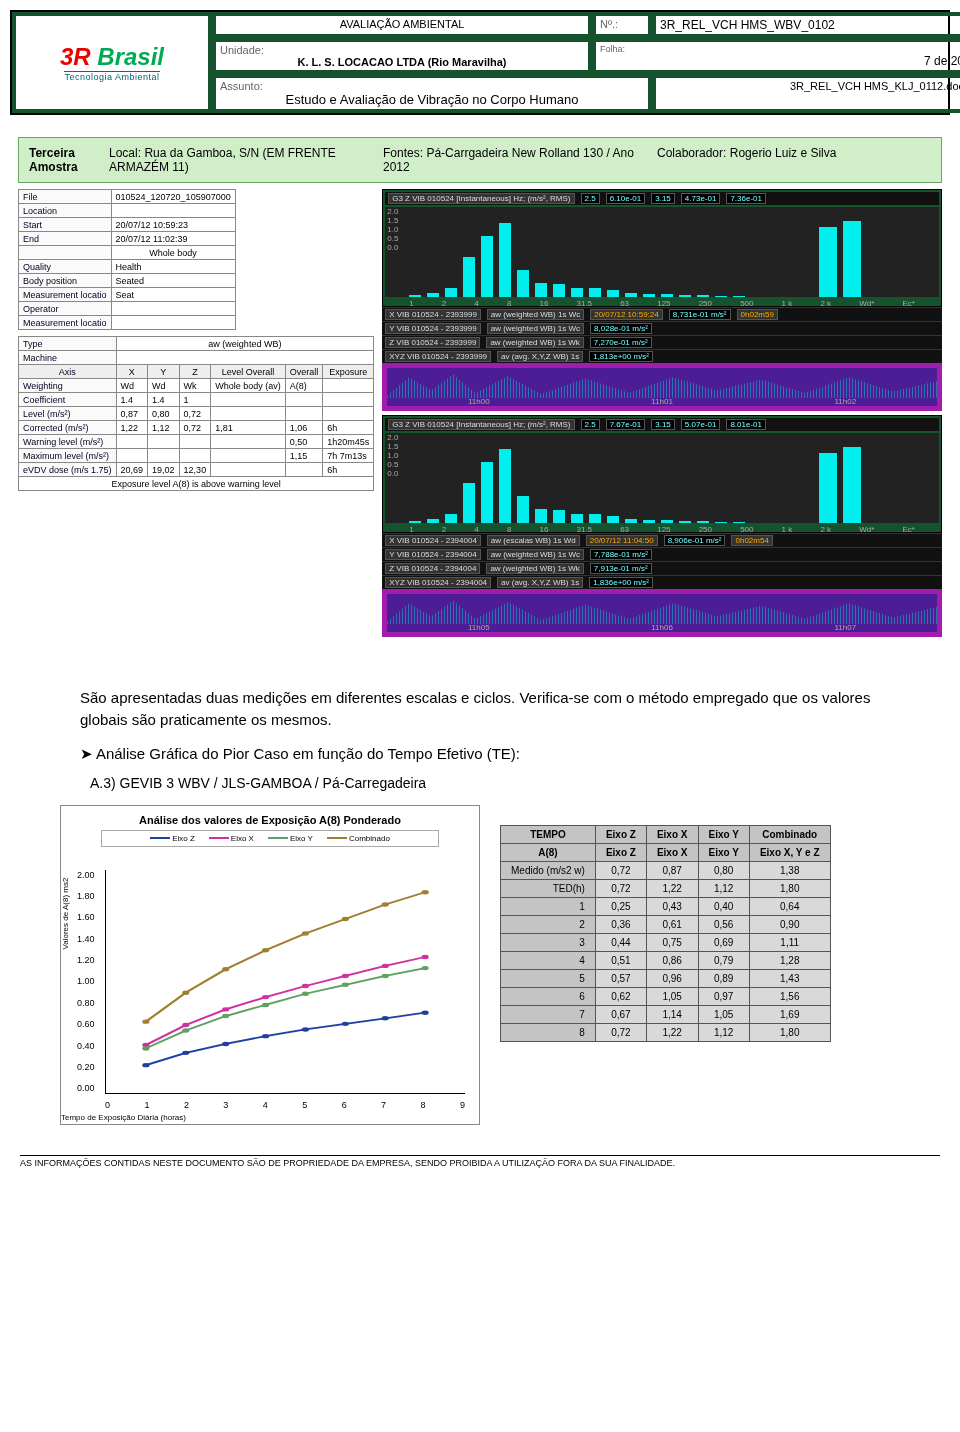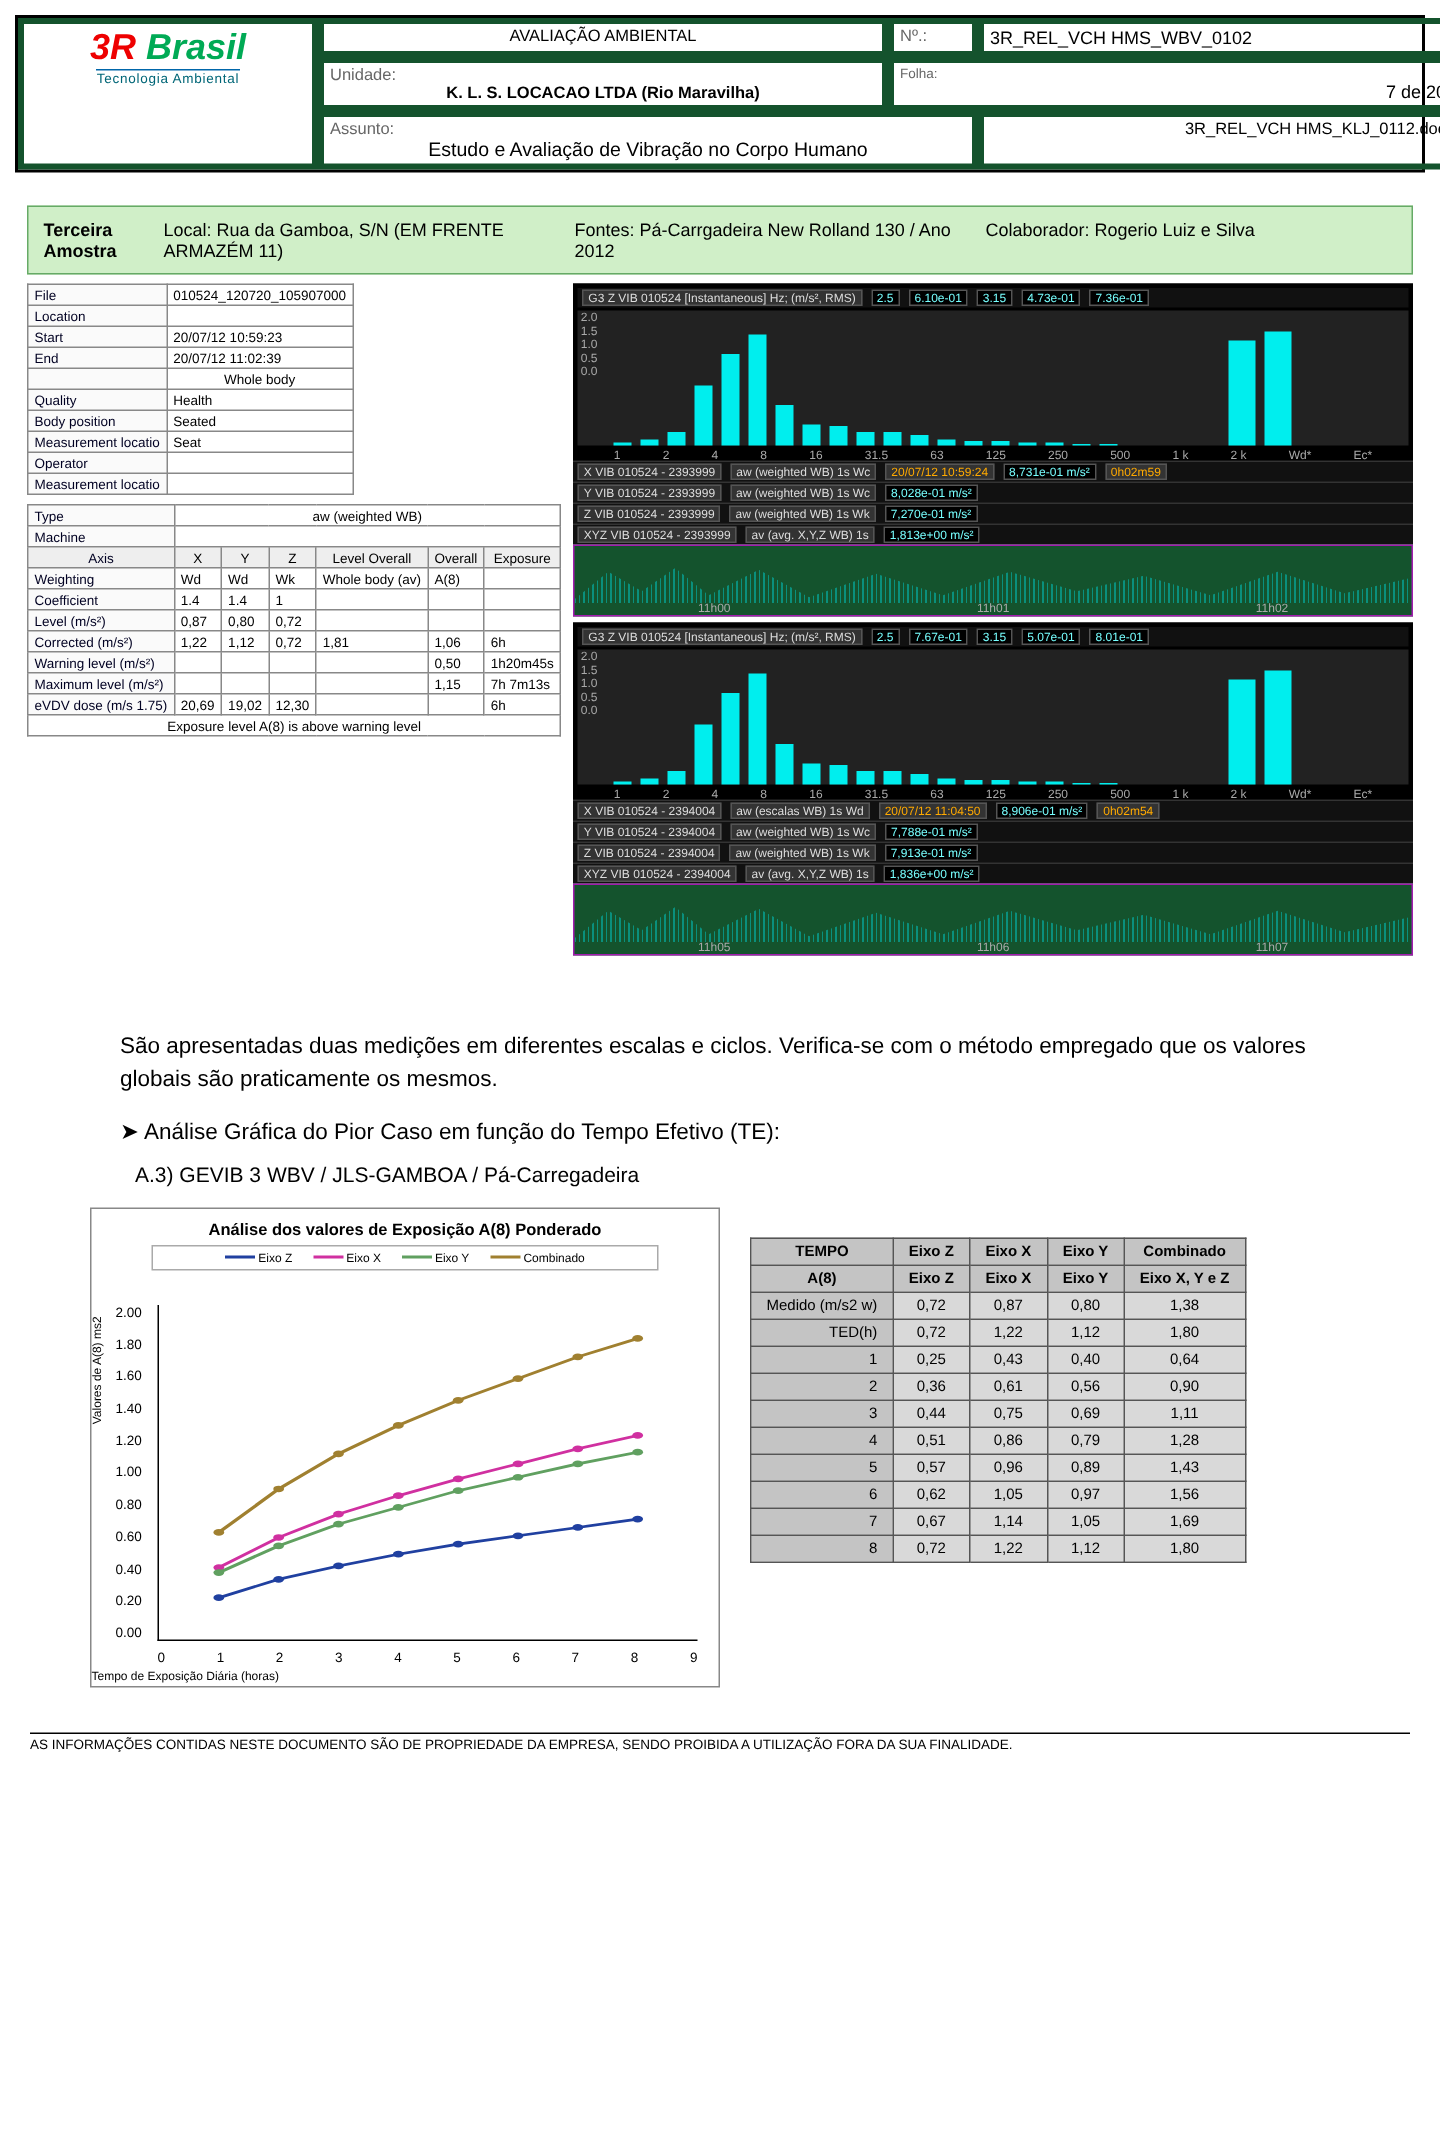--- a/index.html
+++ b/index.html
@@ -1,55 +1,55 @@
 <!DOCTYPE html>
 <html><head>
 <meta charset="utf-8">
 <style>
   * { box-sizing: border-box; }
   body { margin:0; font-family:Arial,Helvetica,sans-serif; background:#fff; color:#000; font-size:10px; }
   .page { width:960px; margin:0 auto; background:#fff; padding:10px; }
   .hdr { border:2px solid #000; display:grid; grid-template-columns:200px 380px 60px 320px; grid-template-rows:auto auto auto; }
   .hdr > div { border:4px solid #14532d; padding:2px 4px; font-size:11px; }
-  .logo { grid-row:1/4; display:flex; flex-direction:column; align-items:center; }
+  .logo { grid-row:1/4; display:flex; flex-direction:column; justify-content:center; align-items:center; }
   .logo-top { font-style:italic; font-weight:bold; font-size:24px; color:#0a5; }
   .logo-top .three { color:#e00; }
   .logo-sub { font-size:9px; color:#067; letter-spacing:0.5px; border-top:1px solid #06a; }
   .title-big { font-size:16px; text-align:center; font-weight:500; }
   .folha { font-size:9px; }
   .folha-v { text-align:right; font-size:12px; }
   .unidade { grid-column:2/3; font-size:9px; }
   .unidade-v { font-size:11px; text-align:center; font-weight:bold; }
   .assunto { grid-column:2/5; font-size:9px; }
   .assunto-v { font-size:13px; text-align:center; display:block; }
   .doc-ref { font-size:8px; text-align:right; }
   .green-band { background:#d0efc8; border:1px solid #6a6; padding:8px 10px; margin:22px 8px 6px; display:grid; grid-template-columns:80px 1fr 1fr 1fr; gap:2px 0; font-size:12px; }
   .green-band .lab { font-weight:bold; }
   .mid { display:flex; gap:8px; margin:6px 8px; }
   .file-table { border:0; font-size:9px; border-collapse:collapse; }
   .file-table td, .file-table th { border:1px solid #888; padding:1px 4px; background:#fff; height:14px; }
   .file-table .lab { color:#002; background:#fafafa; }
   .file-table .hdr-row td { background:#eee; text-align:center; font-weight:500; }
   .charts { flex:1; display:flex; flex-direction:column; gap:4px; }
-  .spectrum { background:#000000; color:#fff; border:1px solid #000; font-size:8px; padding:2px; position:relative; height:118px; }
+  .spectrum { background:#14532d; color:#fff; border:1px solid #000; font-size:8px; padding:2px; position:relative; height:118px; }
   .sp-title { background:#111; color:#ddd; display:flex; gap:6px; padding:1px 3px; }
   .sp-title span { background:#333; padding:0 3px; border:1px solid #555; }
   .sp-title .val { background:#000; color:#7ff; }
   .sp-body { position:relative; height:90px; background:#222; margin:2px 0; }
   .sp-bars { position:absolute; bottom:0; left:24px; right:24px; display:flex; align-items:flex-end; height:100%; gap:6px; }
   .sp-bars div { background:#0ee; width:12px; }
   .sp-bars .bigbar { width:18px; }
   .sp-y { position:absolute; left:2px; top:0; bottom:0; display:flex; flex-direction:column; justify-content:flex-start; color:#aaa; }
   .sp-x { display:flex; justify-content:space-between; padding:0 24px; color:#aaa; }
   .meta-rows { background:#111; color:#ddd; font-size:8px; }
   .meta-rows div { display:flex; padding:1px 3px; border-top:1px solid #333; gap:6px; }
   .meta-rows span { background:#333; padding:0 3px; border:1px solid #555; }
   .meta-rows .val { background:#000; color:#7ff; }
   .meta-rows .tag { color:#fa0; }
-  .wave { background:#14532d; height:48px; border:1px solid #a21caf; position:relative; }
+  .wave { background:#4c1d95; height:48px; border:5px solid #a21caf; position:relative; }
   .wave-line { position:absolute; left:0; right:0; bottom:8px; height:26px; background:repeating-linear-gradient(90deg, #0cc 0 1px, transparent 1px 3px); opacity:.5; clip-path:polygon(0 90%,4% 20%,8% 70%,12% 10%,16% 80%,22% 15%,28% 85%,36% 25%,44% 80%,52% 20%,60% 70%,68% 30%,76% 80%,84% 20%,92% 75%,100% 35%,100% 100%,0 100%); }
   .wave-x { color:#aaa; font-size:8px; display:flex; justify-content:space-around; position:absolute; bottom:0; left:0; right:0; }
   .body-text { font-size:15px; margin:50px 70px 14px; line-height:1.45; }
   .bullet { font-size:15px; margin:12px 70px; }
   .bullet::before { content:"➤ "; color:#000; }
   .sub { font-size:14px; margin:10px 80px 14px; }
   .bottom { display:flex; gap:20px; margin:6px 30px 6px 50px; align-items:flex-start; }
   .plot-box { width:420px; height:320px; border:1px solid #888; background:#fff; position:relative; font-size:9px; }
   .plot-title { text-align:center; font-weight:bold; font-size:11px; padding:8px 0 4px; }
   .legend { display:flex; justify-content:center; gap:14px; font-size:8px; border:1px solid #aaa; margin:0 40px 6px; padding:3px; }

